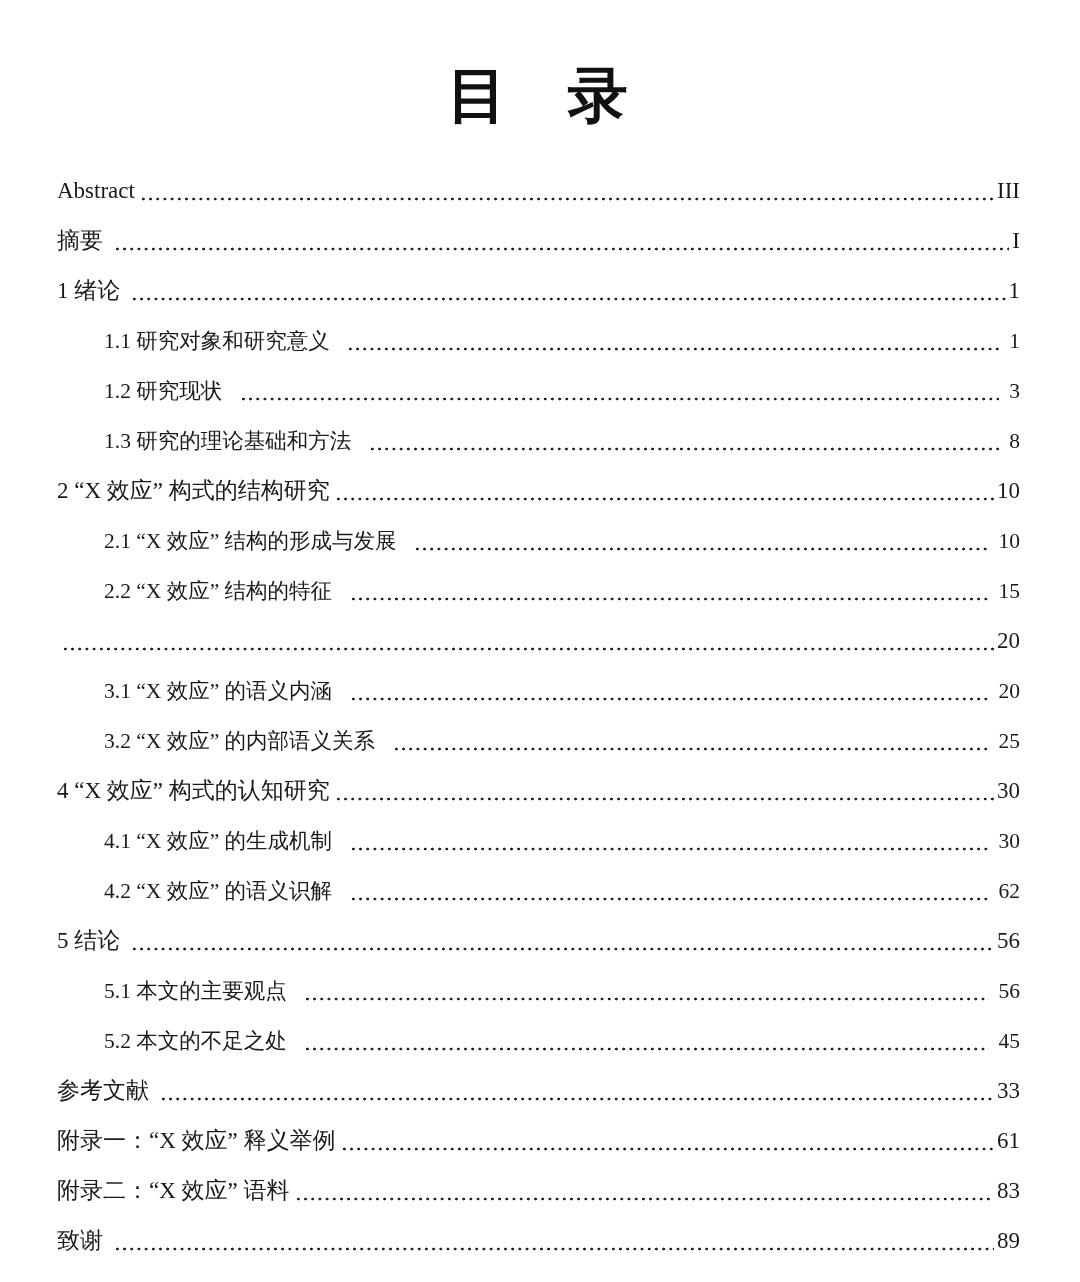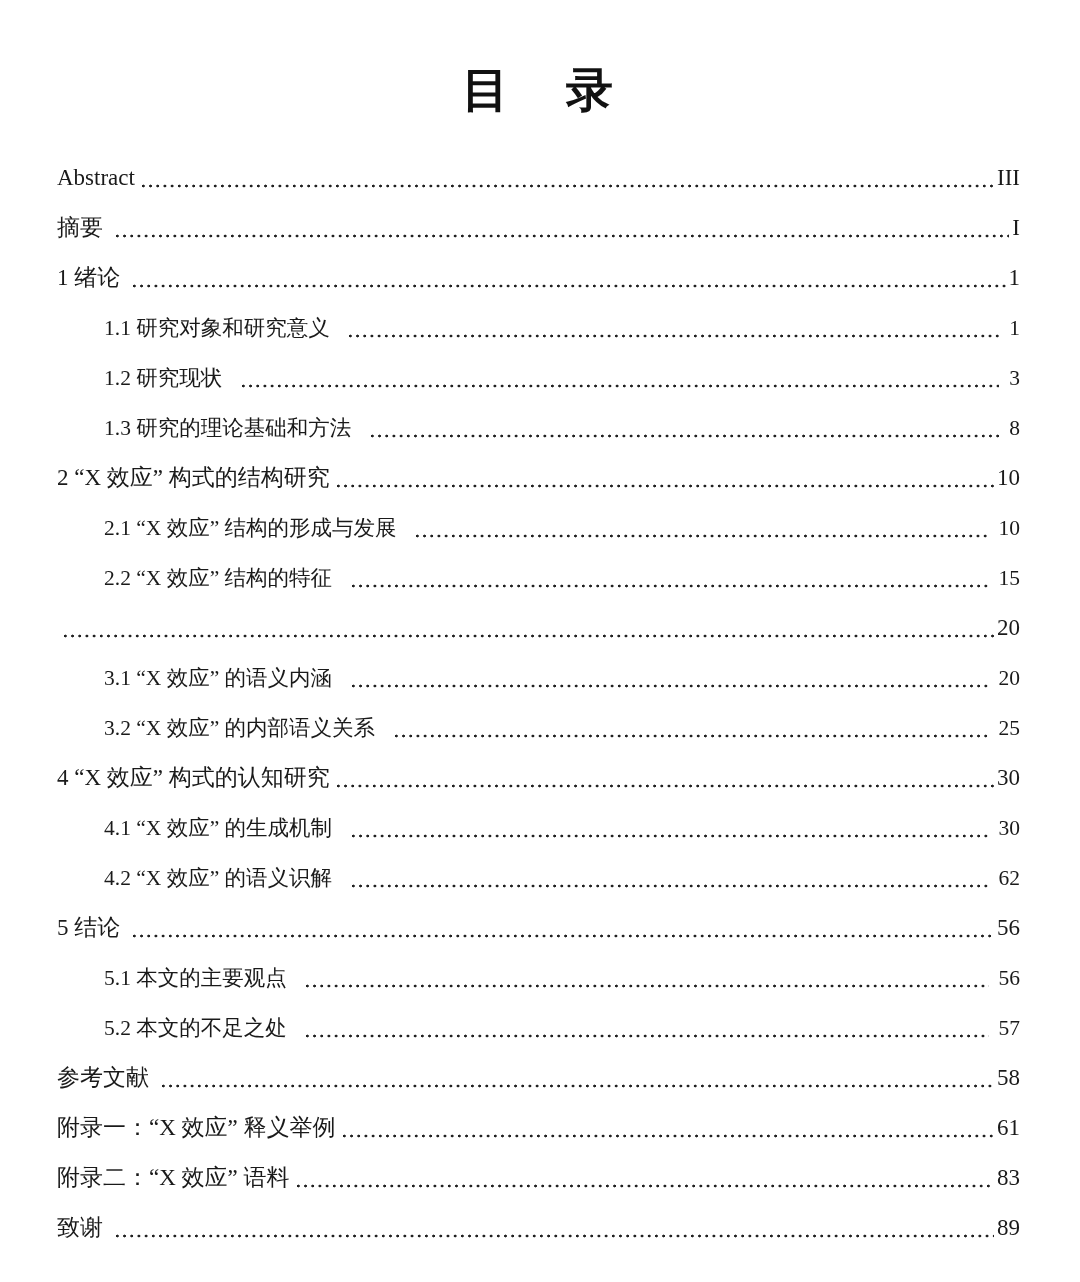--- a/index.html
+++ b/index.html
@@ -19,21 +19,21 @@
     box-sizing: border-box;
     width: 1080px;
     height: 1282px;
     padding: 66px 60px 0 57px;
   }
   .title {
     margin: 0 0 40px 0;
     text-align: center;
     font-family: "Liberation Sans", "DejaVu Sans", sans-serif;
     font-weight: 700;
-    font-size: 47px;
+    font-size: 60px;
     line-height: 1;
     letter-spacing: 2px;
     word-spacing: 40px;
     color: #111111;
   }
   .toc-list {
     width: 100%;
   }
   .toc-row {
     display: flex;
@@ -169,27 +169,27 @@
 
   <div class="toc-row indent">
     <span class="toc-label">5.1 本文的主要观点 </span>
     <span class="toc-dots"></span>
     <span class="toc-page-num">56</span>
   </div>
 
   <div class="toc-row indent">
     <span class="toc-label">5.2 本文的不足之处 </span>
     <span class="toc-dots"></span>
-    <span class="toc-page-num">57</span>
+    <span class="toc-page-num">45</span>
   </div>
 
   <div class="toc-row">
     <span class="toc-label">参考文献 </span>
     <span class="toc-dots"></span>
-    <span class="toc-page-num">58</span>
+    <span class="toc-page-num">33</span>
   </div>
 
   <div class="toc-row">
     <span class="toc-label">附录一：“X 效应” 释义举例</span>
     <span class="toc-dots"></span>
     <span class="toc-page-num">61</span>
   </div>
 
   <div class="toc-row">
     <span class="toc-label">附录二：“X 效应” 语料</span>

